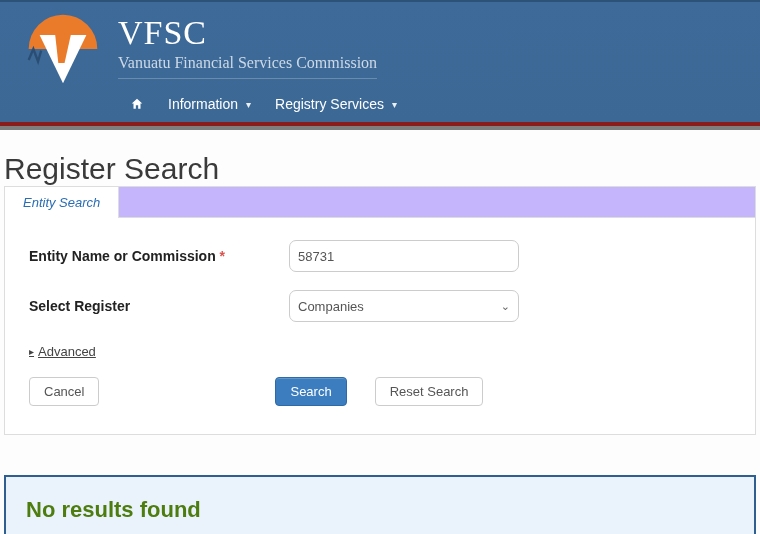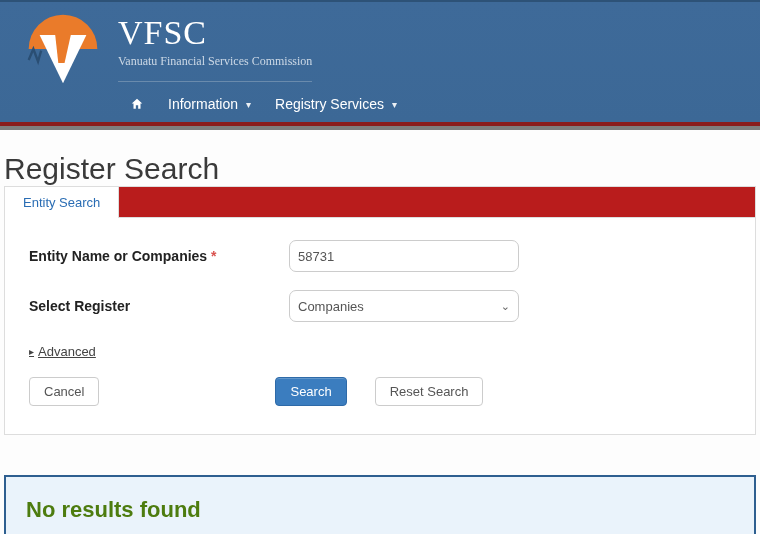--- a/index.html
+++ b/index.html
@@ -29,24 +29,24 @@
   .brand-text { margin-left: 16px; padding-top: 6px; }
   .brand-title {
     font-size: 34px;
     color: #fff;
     font-weight: 300;
     letter-spacing: 1px;
     line-height: 1;
   }
   .brand-sub {
     color: #cdd9e6;
-    font-size: 12px;
+    font-size: 16px;
     font-weight: 300;
     border-bottom: 1px solid #6a8bad;
-    padding-bottom: 12px;
+    padding-bottom: 6px;
     margin-top: 4px;
   }
   .nav {
     display: flex;
     align-items: center;
     gap: 24px;
     padding: 8px 0 10px 130px;
     font-size: 14px;
     color: #fff;
   }
@@ -64,21 +64,22 @@
     color: #3a3a3a;
     margin: 8px 0 0 2px;
   }
   .panel {
     border:1px solid #ddd;
     background:#f6f6f6;
     margin: 0 2px 40px 2px;
   }
   .tabs {
     display:flex;
-    background:#b91c1c;
+    background:#c4b5fd;
+    font-style:italic;
   }
   .tab {
     background:#fff;
     border:1px solid #ddd;
     border-bottom:none;
     padding:8px 18px;
     font-size:13px;
     color:#2a6db4;
     margin:-1px 0 0 -1px;
     cursor:pointer;
@@ -196,21 +197,21 @@
 <div class="page">
   <h1 class="page-title">Register Search</h1>
 
   <div class="panel">
     <div class="tabs">
       <div class="tab">Entity Search</div>
     </div>
     <div class="panel-body">
       <div class="row">
         <label>
-          <span>Entity Name or Companies</span>
+          <span>Entity Name or Commission</span>
           <span class="req"> *</span>
         </label>
         <input type="text" value="58731" style="">
       </div>
       <div class="row">
         <label>Select Register</label>
         <div class="select">
           <span>Companies</span>
           <span class="chev">⌄</span>
         </div>

